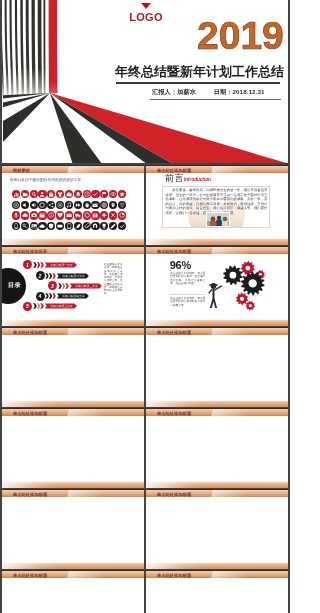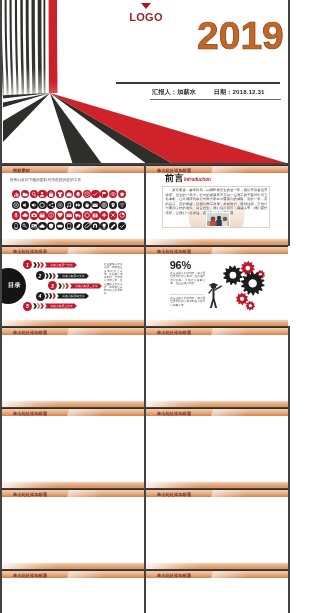--- a/index.html
+++ b/index.html
@@ -44,21 +44,21 @@
          linear-gradient(180deg,#f6e3d2 0%,#ecc6a6 26%,#e3a87c 60%,#d7925f 100%);}
   .ftr:after{content:"";position:absolute;left:0;top:0;width:100%;height:1px;background:rgba(255,255,255,.75);}
   
   .ig-sub{position:absolute;left:8px;top:13px;font-size:3.6px;color:#3b3b3b;
       line-height:4px;letter-spacing:.15px;white-space:nowrap;}
   .ig-grid{position:absolute;left:9.9px;top:24.7px;width:126px;}
   .ig-grid .ic{position:absolute;width:8.2px;height:8.2px;border-radius:50%;}
   .ig-grid .ic svg{display:block;width:8.2px;height:8.2px;}
 
   
-  .in-title{position:absolute;left:19px;top:8.5px;font-size:9px;font-weight:700;
+  .in-title{position:absolute;left:19px;top:8.5px;font-size:9px;font-weight:400;
       color:#1d1d1d;line-height:9px;letter-spacing:.4px;}
   .in-sub{position:absolute;left:38px;top:12px;font-size:4.6px;font-weight:700;
       color:#c0172b;line-height:5px;letter-spacing:0px;font-style:italic;}
   .in-box{position:absolute;left:16.4px;top:20.9px;width:108px;height:42px;
       border:0.5px solid #ded3c8;background:#fff;box-sizing:border-box;}
   .in-para{position:absolute;left:19.5px;top:23.2px;width:102px;font-size:3.35px;
       line-height:4.55px;color:#3a3a3a;text-align:justify;letter-spacing:.05px;text-indent:6.7px;}
   .in-hands{position:absolute;left:16.9px;top:21.4px;width:107px;height:41px;
       overflow:hidden;pointer-events:none;}
   .in-photo{position:absolute;left:60px;top:47px;width:24px;height:14.5px;
@@ -81,21 +81,21 @@
   .pg-pct{position:absolute;left:23.7px;top:14.4px;font-size:11px;font-weight:700;
       color:#1d1d1d;line-height:11px;letter-spacing:-0.2px;}
   .pg-t1{position:absolute;left:24.3px;top:25.5px;width:35px;font-size:2.7px;
       line-height:3.5px;color:#4a4a4a;text-align:justify;}
   .pg-t2{position:absolute;left:24.3px;top:47.5px;width:35px;font-size:2.7px;
       line-height:3.5px;color:#4a4a4a;text-align:justify;
       border-top:0.5px solid #d8d8d8;padding-top:2.2px;}
   .pg-art{position:absolute;left:60px;top:4px;width:80px;height:70px;}
 
   #s2a{left:2px;top:165px;}  #s2b{left:146px;top:165px;}
-  #s3a{left:2px;top:246px;}  #s3b{left:146px;top:246px;padding-left:14px;}
+  #s3a{left:2px;top:246px;}  #s3b{left:146px;top:246px;}
   #s4a{left:2px;top:327px;}  #s4b{left:146px;top:327px;}
   #s5a{left:2px;top:408px;}  #s5b{left:146px;top:408px;}
   #s6a{left:2px;top:489px;}  #s6b{left:146px;top:489px;}
   #s7a{left:2px;top:570px;}  #s7b{left:146px;top:570px;}
 </style>
 </head>
 <body>
 
 <div class="sheet">
 
@@ -136,20 +136,21 @@
           <path d="M48,93 L143.5,163 L169.3,163 Z"></path>
         </g>
         <path d="M48,93 L286,163.5 L169.3,163 Z" fill="#cf2229"></path>
       </svg>
     </div>
     <div class="tl-logo">
       <div class="tri"></div>
       <div class="lg">LOGO</div>
     </div>
     <div class="tl-year">2019</div>
+    <div class="tl-title">年终总结暨新年计划工作总结</div>
     <div class="tl-rule"></div>
     <div class="tl-meta">
       <span>汇报人：加薪水</span>
       <span class="gap"></span>
       <span>日期：2018.12.31</span>
     </div>
     <div class="tl-metaline"></div>
   </div>
 
   <div class="slide sl" id="s2a">

